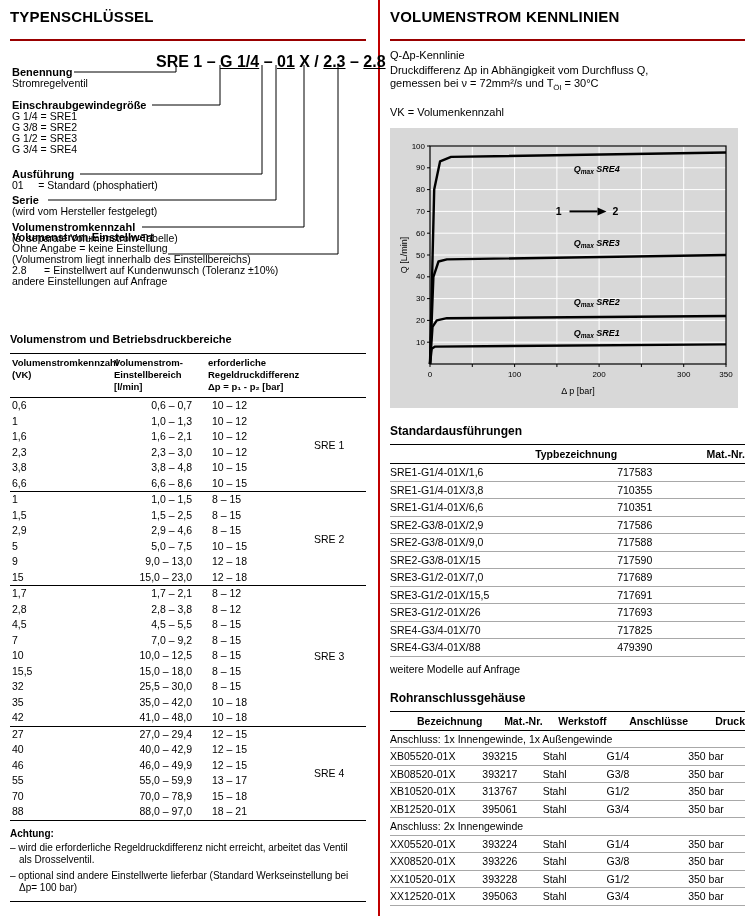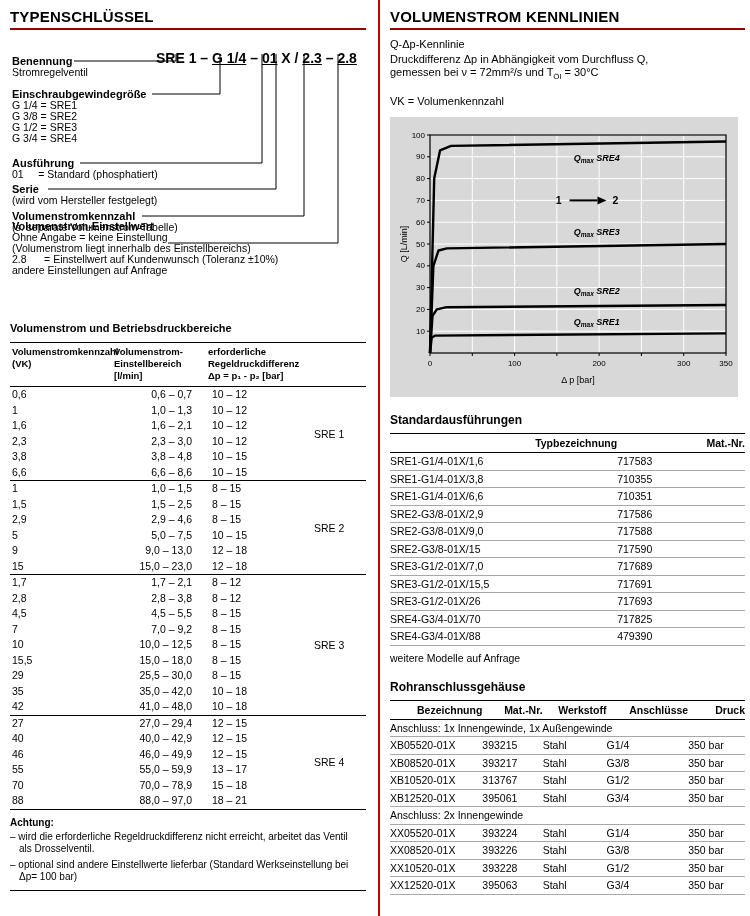--- a/index.html
+++ b/index.html
@@ -2,28 +2,28 @@
 <html><head>
 <meta charset="utf-8">
 <style>
   *{margin:0;padding:0;box-sizing:border-box}
   html,body{width:750px;height:916px}
   body{font-family:"Liberation Sans","DejaVu Sans",sans-serif;font-size:11px;color:#000;background:#fff;overflow:hidden}
   .page{display:flex;width:750px;height:916px}
   .col-left{width:378px;padding:8px 12px 0 10px}
   .divider{width:2px;flex:0 0 2px;background:#c00000;height:916px}
   .col-right{flex:1;padding:8px 5px 0 10px}
-  .hgroup{border-bottom:2px solid #990000;padding-bottom:3px;margin-bottom:2px}
+  .hgroup{border-bottom:2px solid #990000;padding-bottom:14px;margin-bottom:2px}
   h1{font-size:15px;font-weight:bold;letter-spacing:.2px}
 
   
   .type-key{position:relative;height:284px}
   .tk-svg{position:absolute;left:0;top:0}
   .tk-svg polyline{fill:none;stroke:#000;stroke-width:1}
-  .code-line{position:absolute;left:146px;top:18px;font-size:14px;font-weight:bold;white-space:pre}
+  .code-line{position:absolute;left:146px;top:10px;font-size:16px;font-weight:bold;white-space:pre}
   .code-line .u{text-decoration:underline}
   .tk-sec{position:absolute;left:2px}
   .tk-label{font-weight:bold;font-size:11px;line-height:12px}
   .tk-line{font-size:10.5px;line-height:11px;white-space:pre}
 
   
   .flow-title{font-weight:bold;font-size:11px;margin:6px 0 8px}
   .flow-head{display:flex;border-top:1px solid #000;border-bottom:1px solid #000;padding:3px 0 4px;font-weight:bold;font-size:9.5px;line-height:12px}
   .fc1{width:104px;padding-left:2px}
   .fc2{width:88px}
@@ -252,21 +252,21 @@
               <td class="c1">10</td>
               <td class="c2">10,0 – 12,5</td>
               <td class="c3">8 – 15</td>
             </tr>
             <tr>
               <td class="c1">15,5</td>
               <td class="c2">15,0 – 18,0</td>
               <td class="c3">8 – 15</td>
             </tr>
             <tr>
-              <td class="c1">29</td>
+              <td class="c1">32</td>
               <td class="c2">25,5 – 30,0</td>
               <td class="c3">8 – 15</td>
             </tr>
             <tr>
               <td class="c1">35</td>
               <td class="c2">35,0 – 42,0</td>
               <td class="c3">10 – 18</td>
             </tr>
             <tr>
               <td class="c1">42</td>

